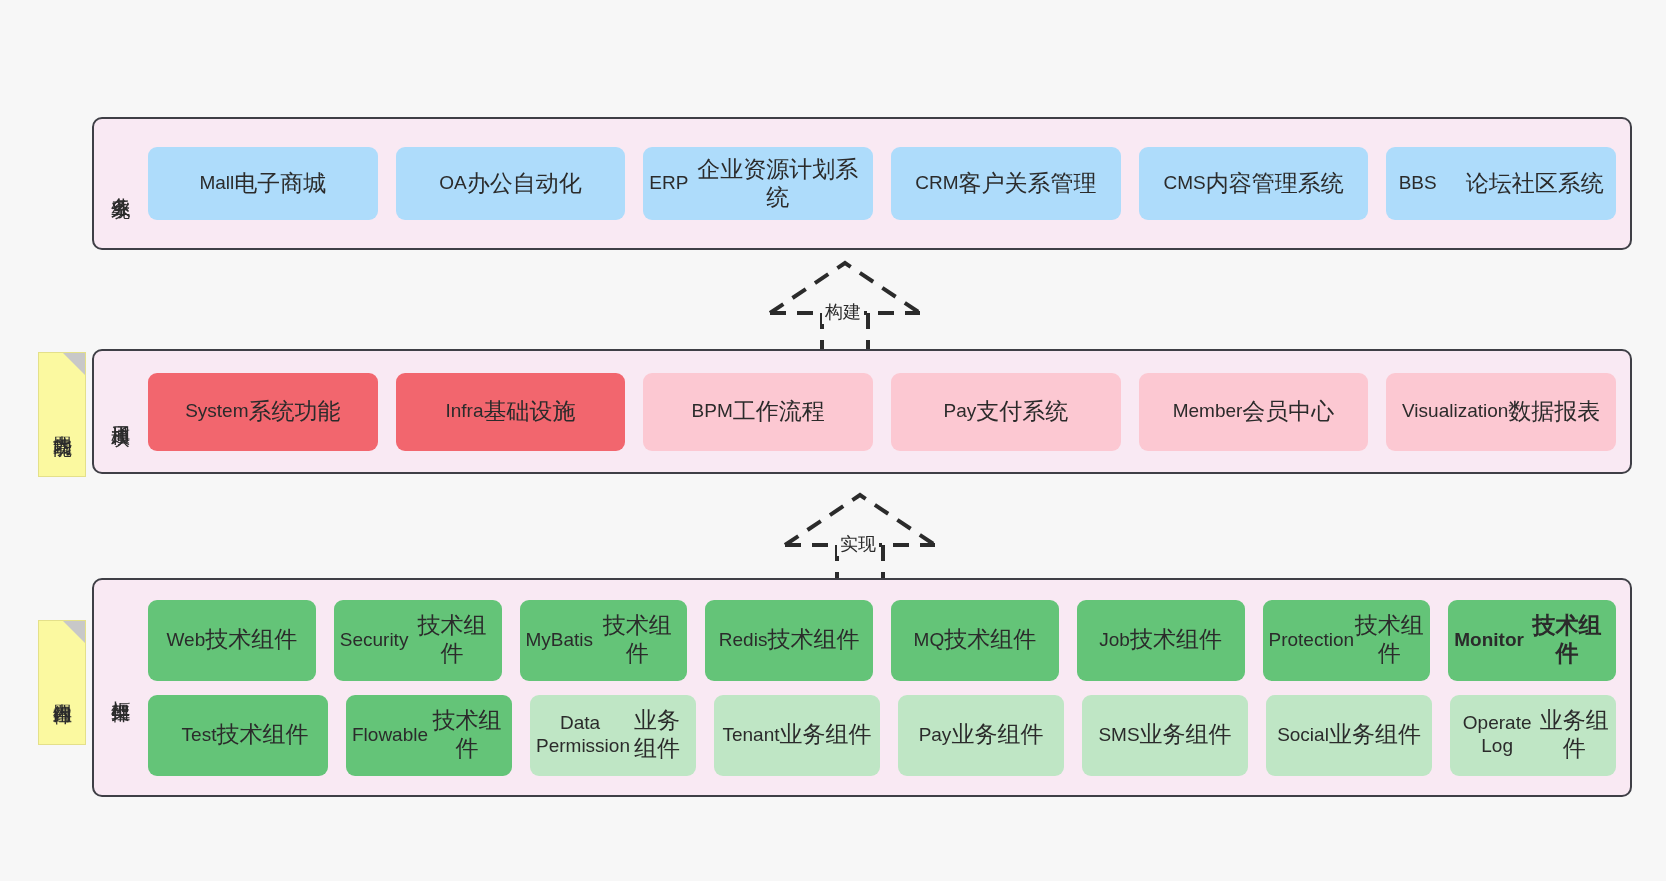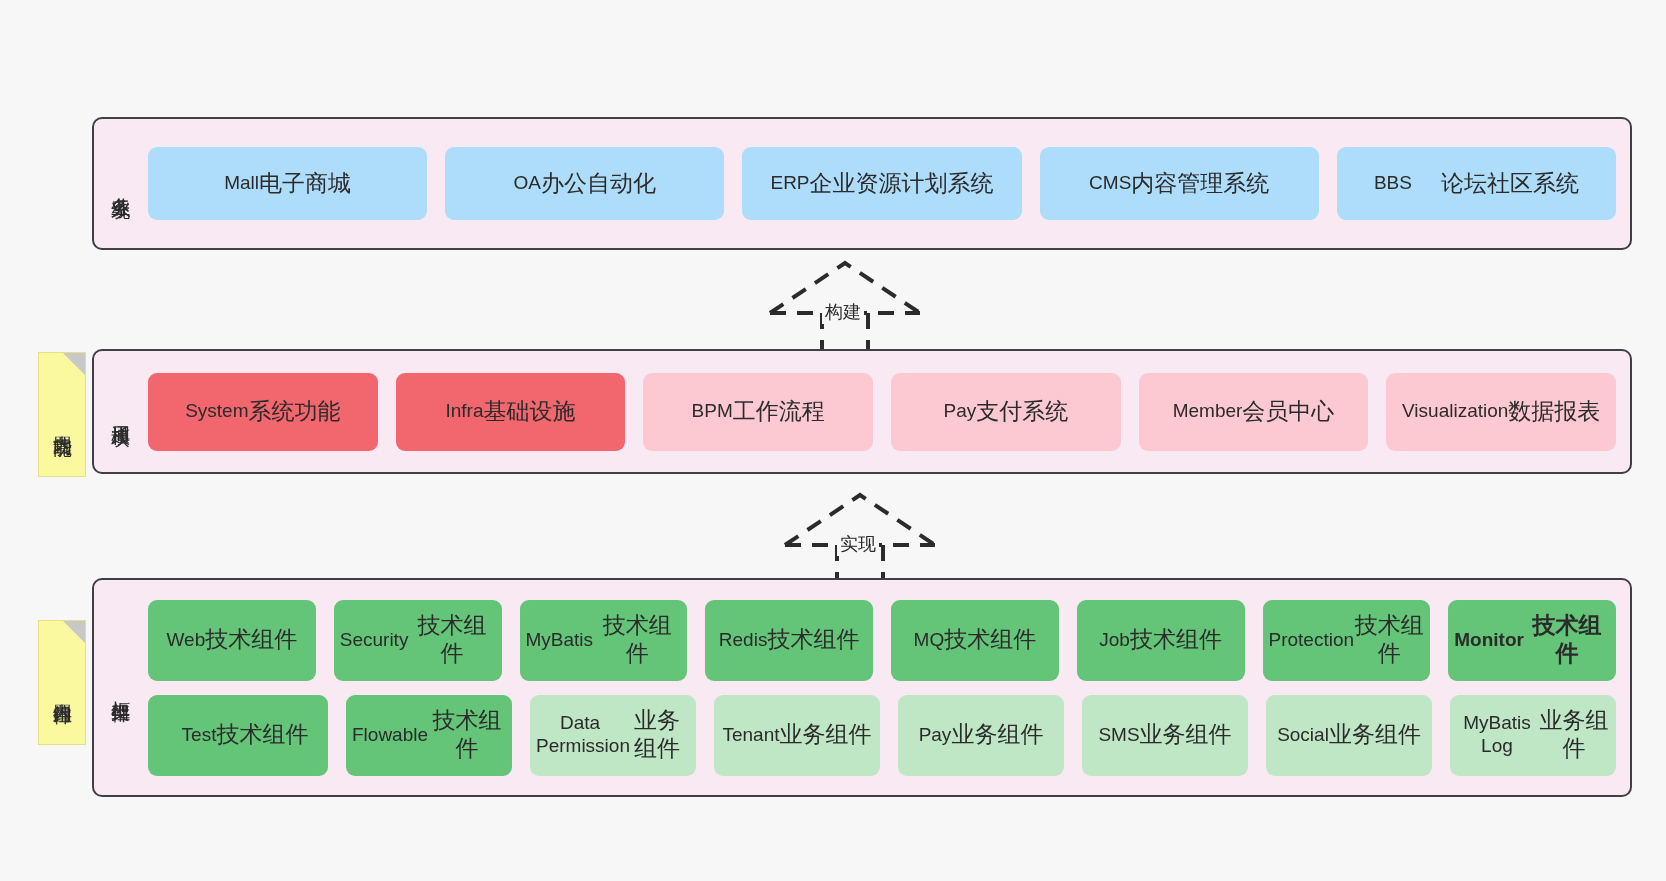--- a/index.html
+++ b/index.html
@@ -127,20 +127,24 @@
         </div>
         <div class="card c-blue" style="height:73px;">
           <span class="t1">OA</span>
           <span class="t2">办公自动化</span>
         </div>
         <div class="card c-blue" style="height:73px;">
           <span class="t1">ERP</span>
           <span class="t2">企业资源计划系统</span>
         </div>
         <div class="card c-blue" style="height:73px;">
+          <span class="t1">CRM</span>
+          <span class="t2">客户关系管理</span>
+        </div>
+        <div class="card c-blue" style="height:73px;">
           <span class="t1">CMS</span>
           <span class="t2">内容管理系统</span>
         </div>
         <div class="card c-blue" style="height:73px;gap:29px;">
           <span class="t1">BBS</span>
           <span class="t2">论坛社区系统</span>
         </div>
       </div>
     </div>
   </div>
@@ -269,21 +273,21 @@
         </div>
         <div class="card c-lightgreen" style="height:81px;">
           <span class="t1">SMS</span>
           <span class="t2">业务组件</span>
         </div>
         <div class="card c-lightgreen" style="height:81px;">
           <span class="t1">Social</span>
           <span class="t2">业务组件</span>
         </div>
         <div class="card c-lightgreen" style="height:81px;">
-          <span class="t1">MyBatis Log</span>
+          <span class="t1">Operate Log</span>
           <span class="t2">业务组件</span>
         </div>
       </div>
 
     </div>
   </div>
 
 </div>
 
 </body></html>

